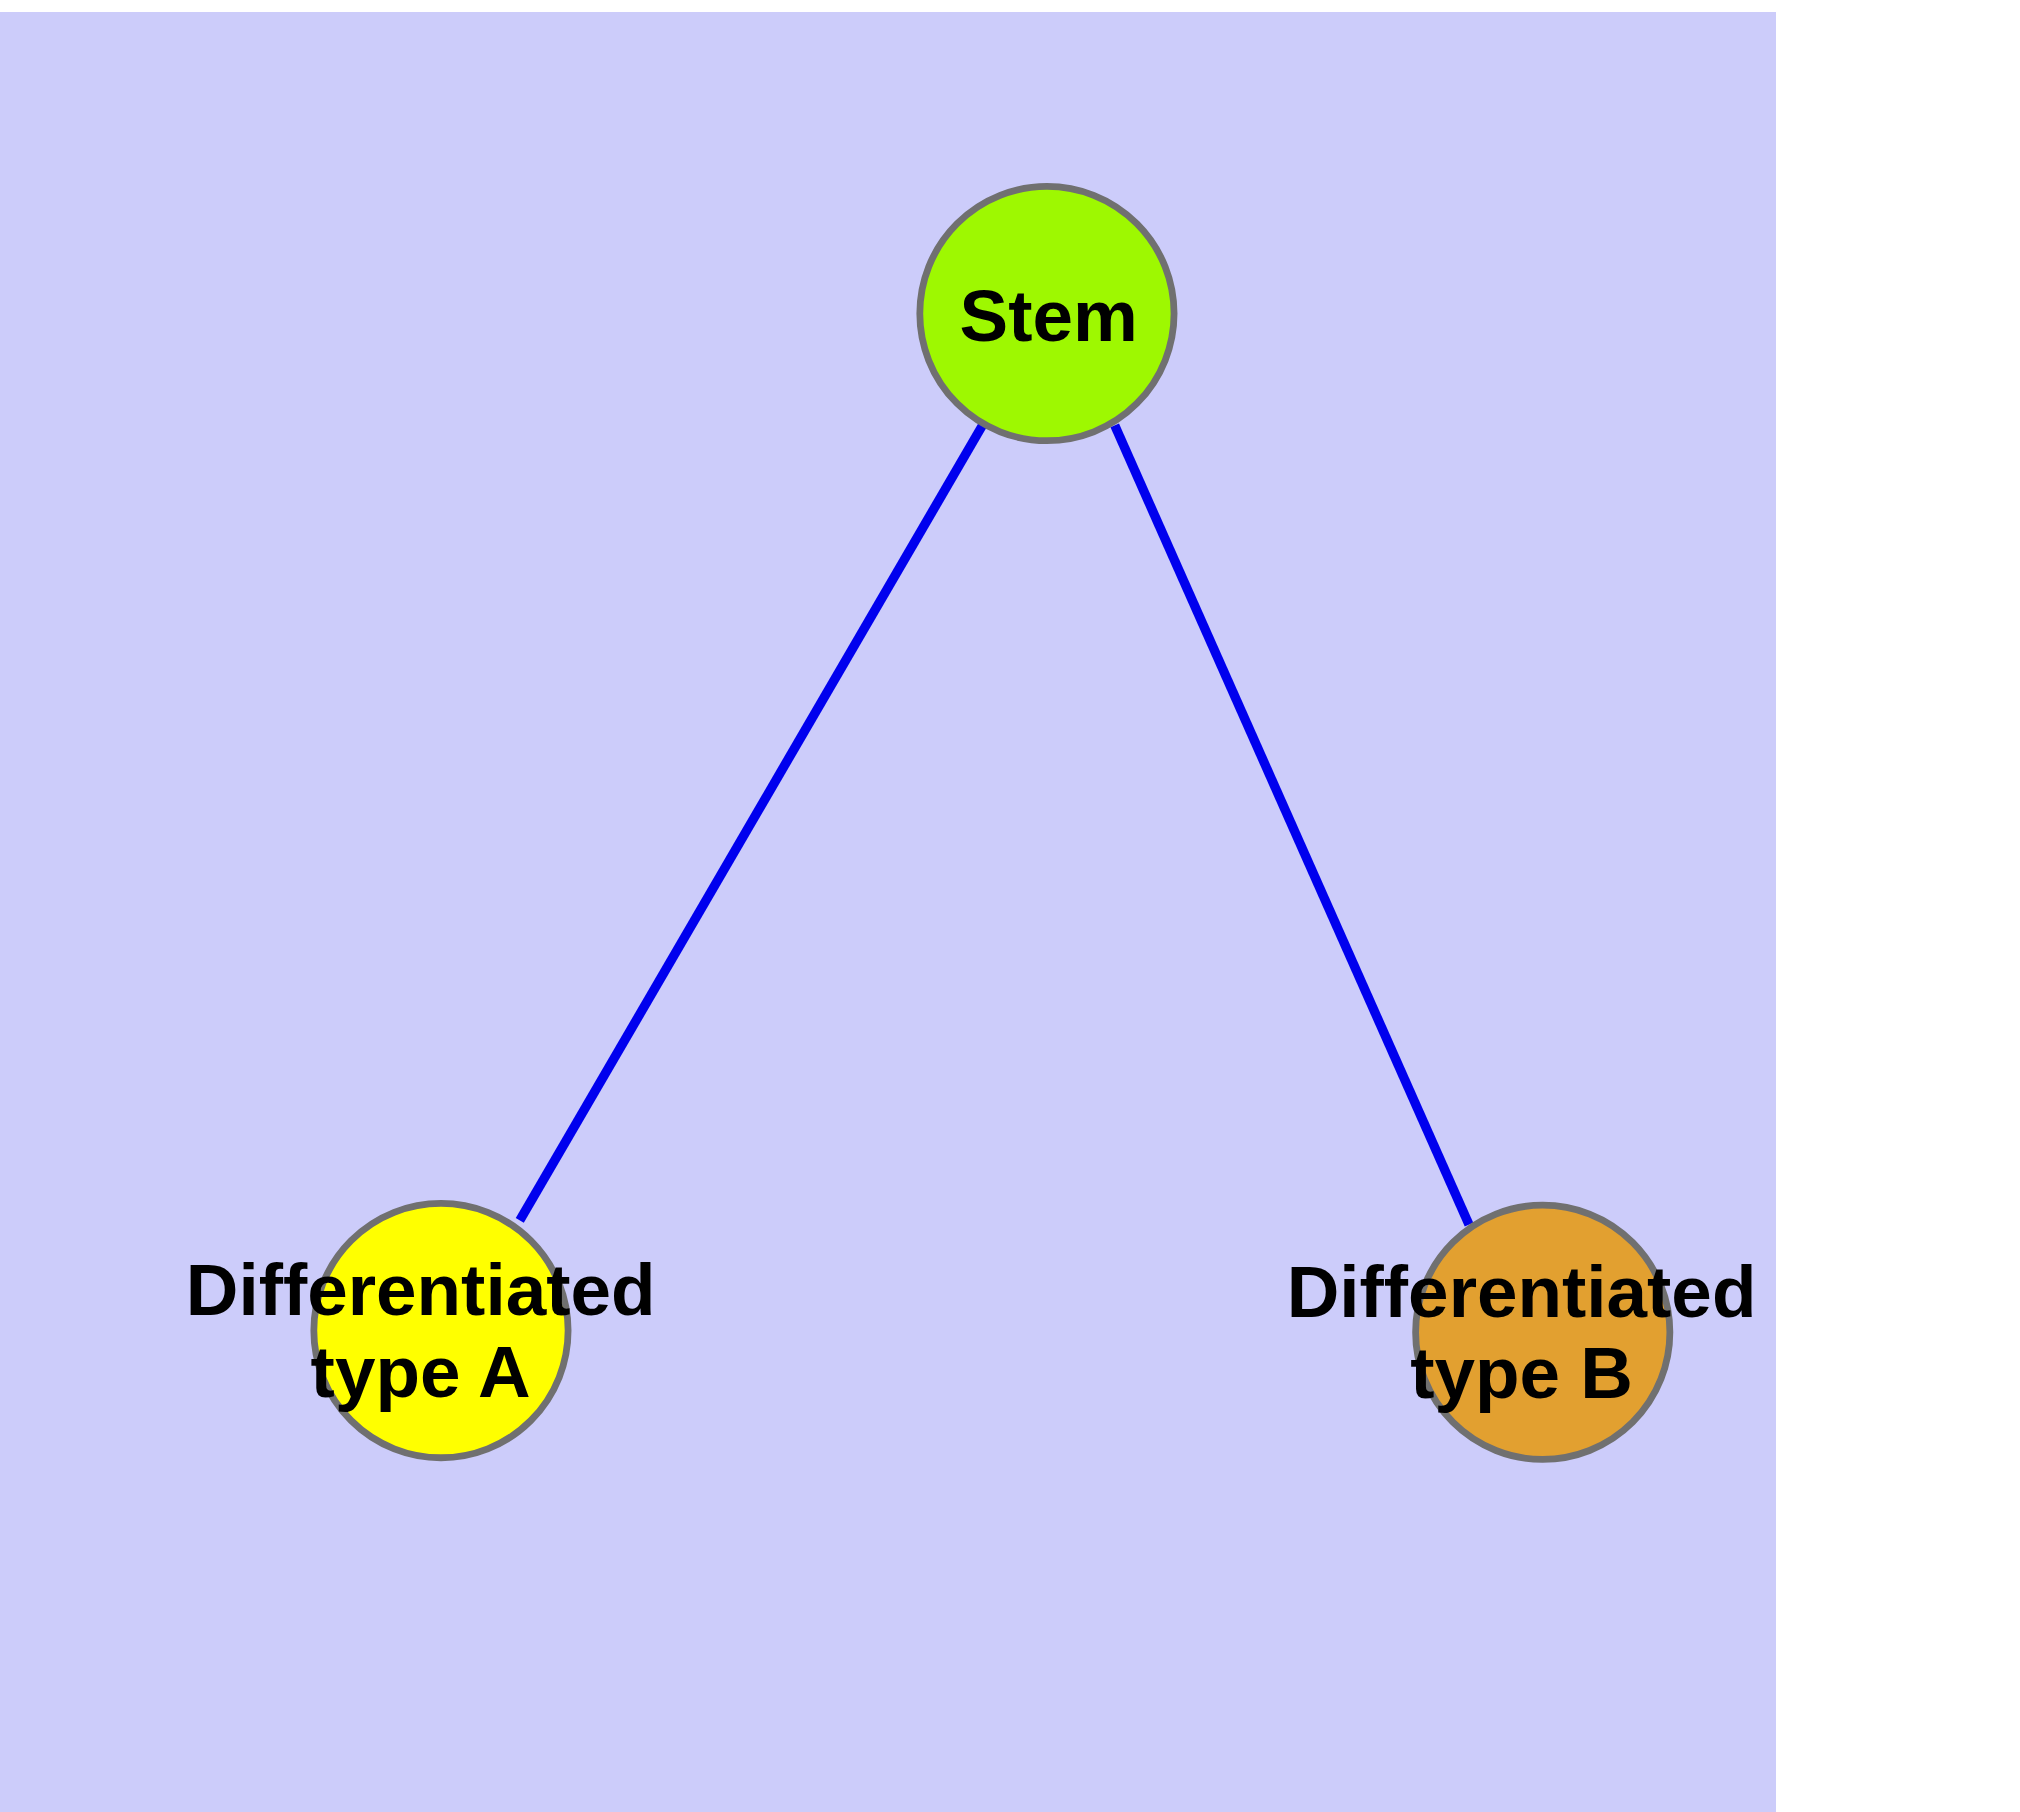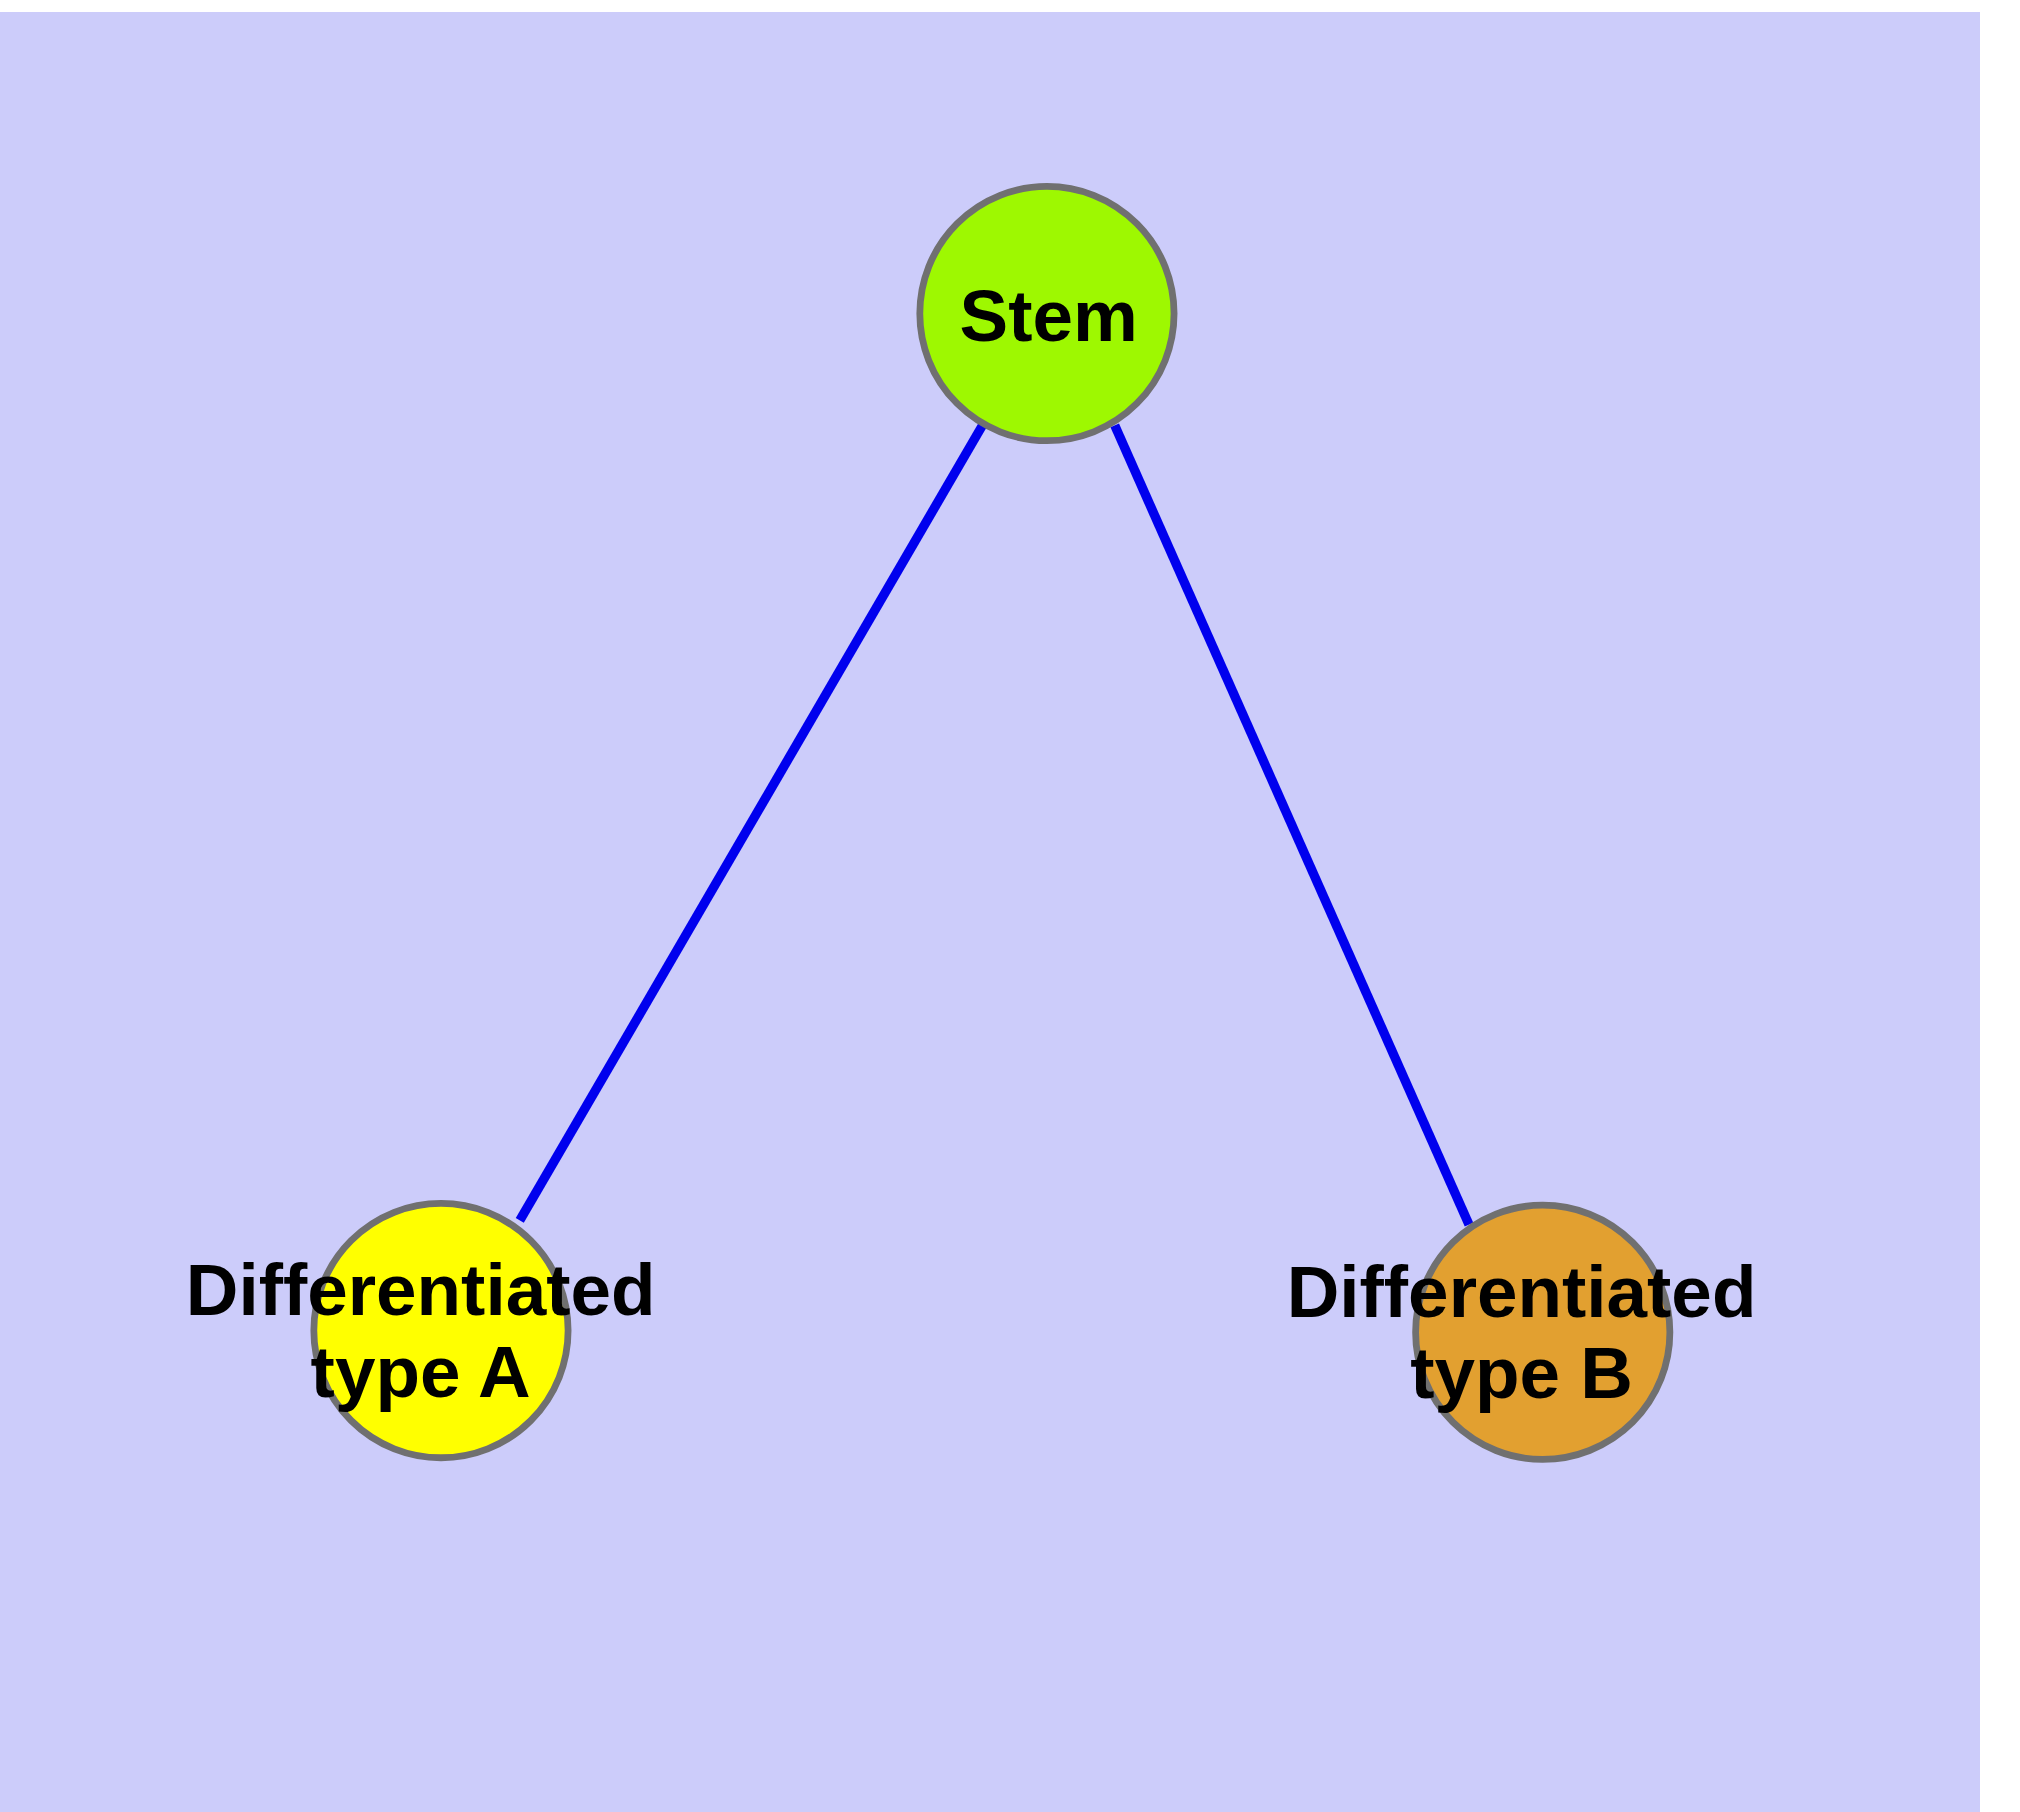--- a/index.html
+++ b/index.html
@@ -3,21 +3,21 @@
 <meta charset="utf-8">
 <title>Cell Differentiation Graph</title>
 <style>
   html, body {
     margin: 0;
     padding: 0;
     background: #ffffff;
   }
   #canvas {
     position: relative;
-    width: 1980px;
+    width: 1776px;
     height: 1812px;
     background: #ffffff;
     overflow: hidden;
     font-family: "Liberation Sans", sans-serif;
   }
   #plot-area {
     position: absolute;
     left: 0;
     top: 12px;
     width: 2009px;

